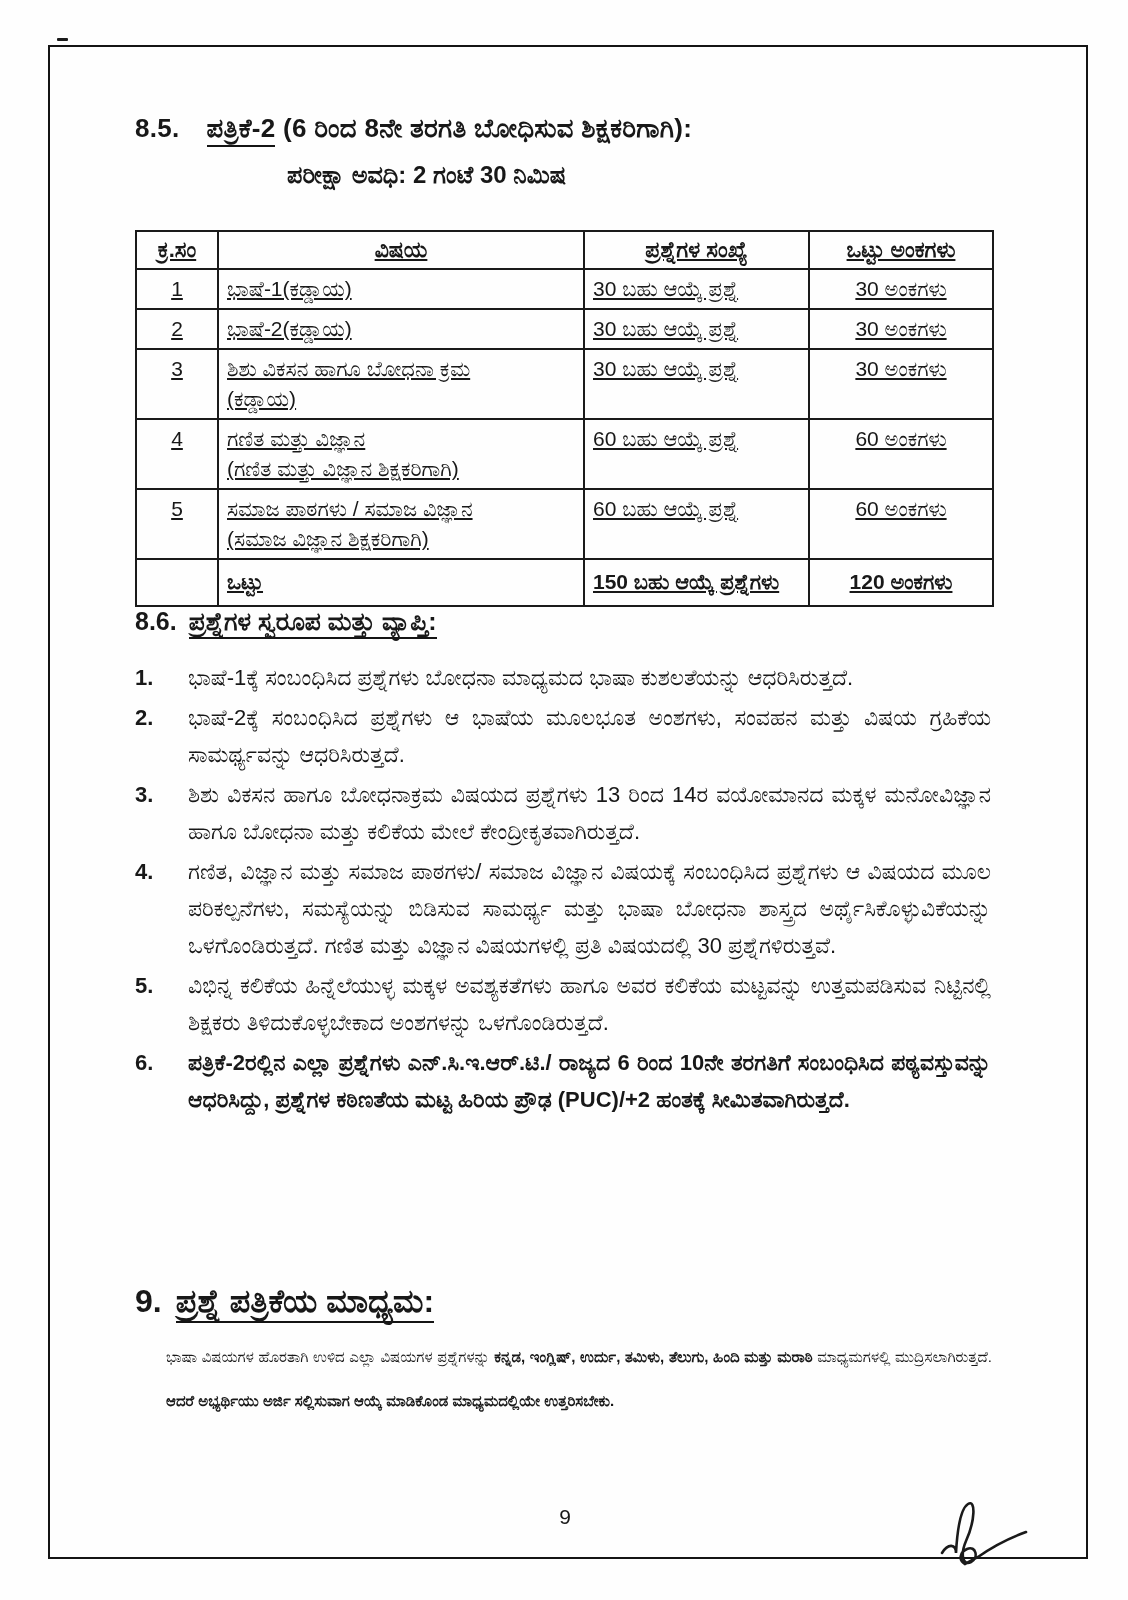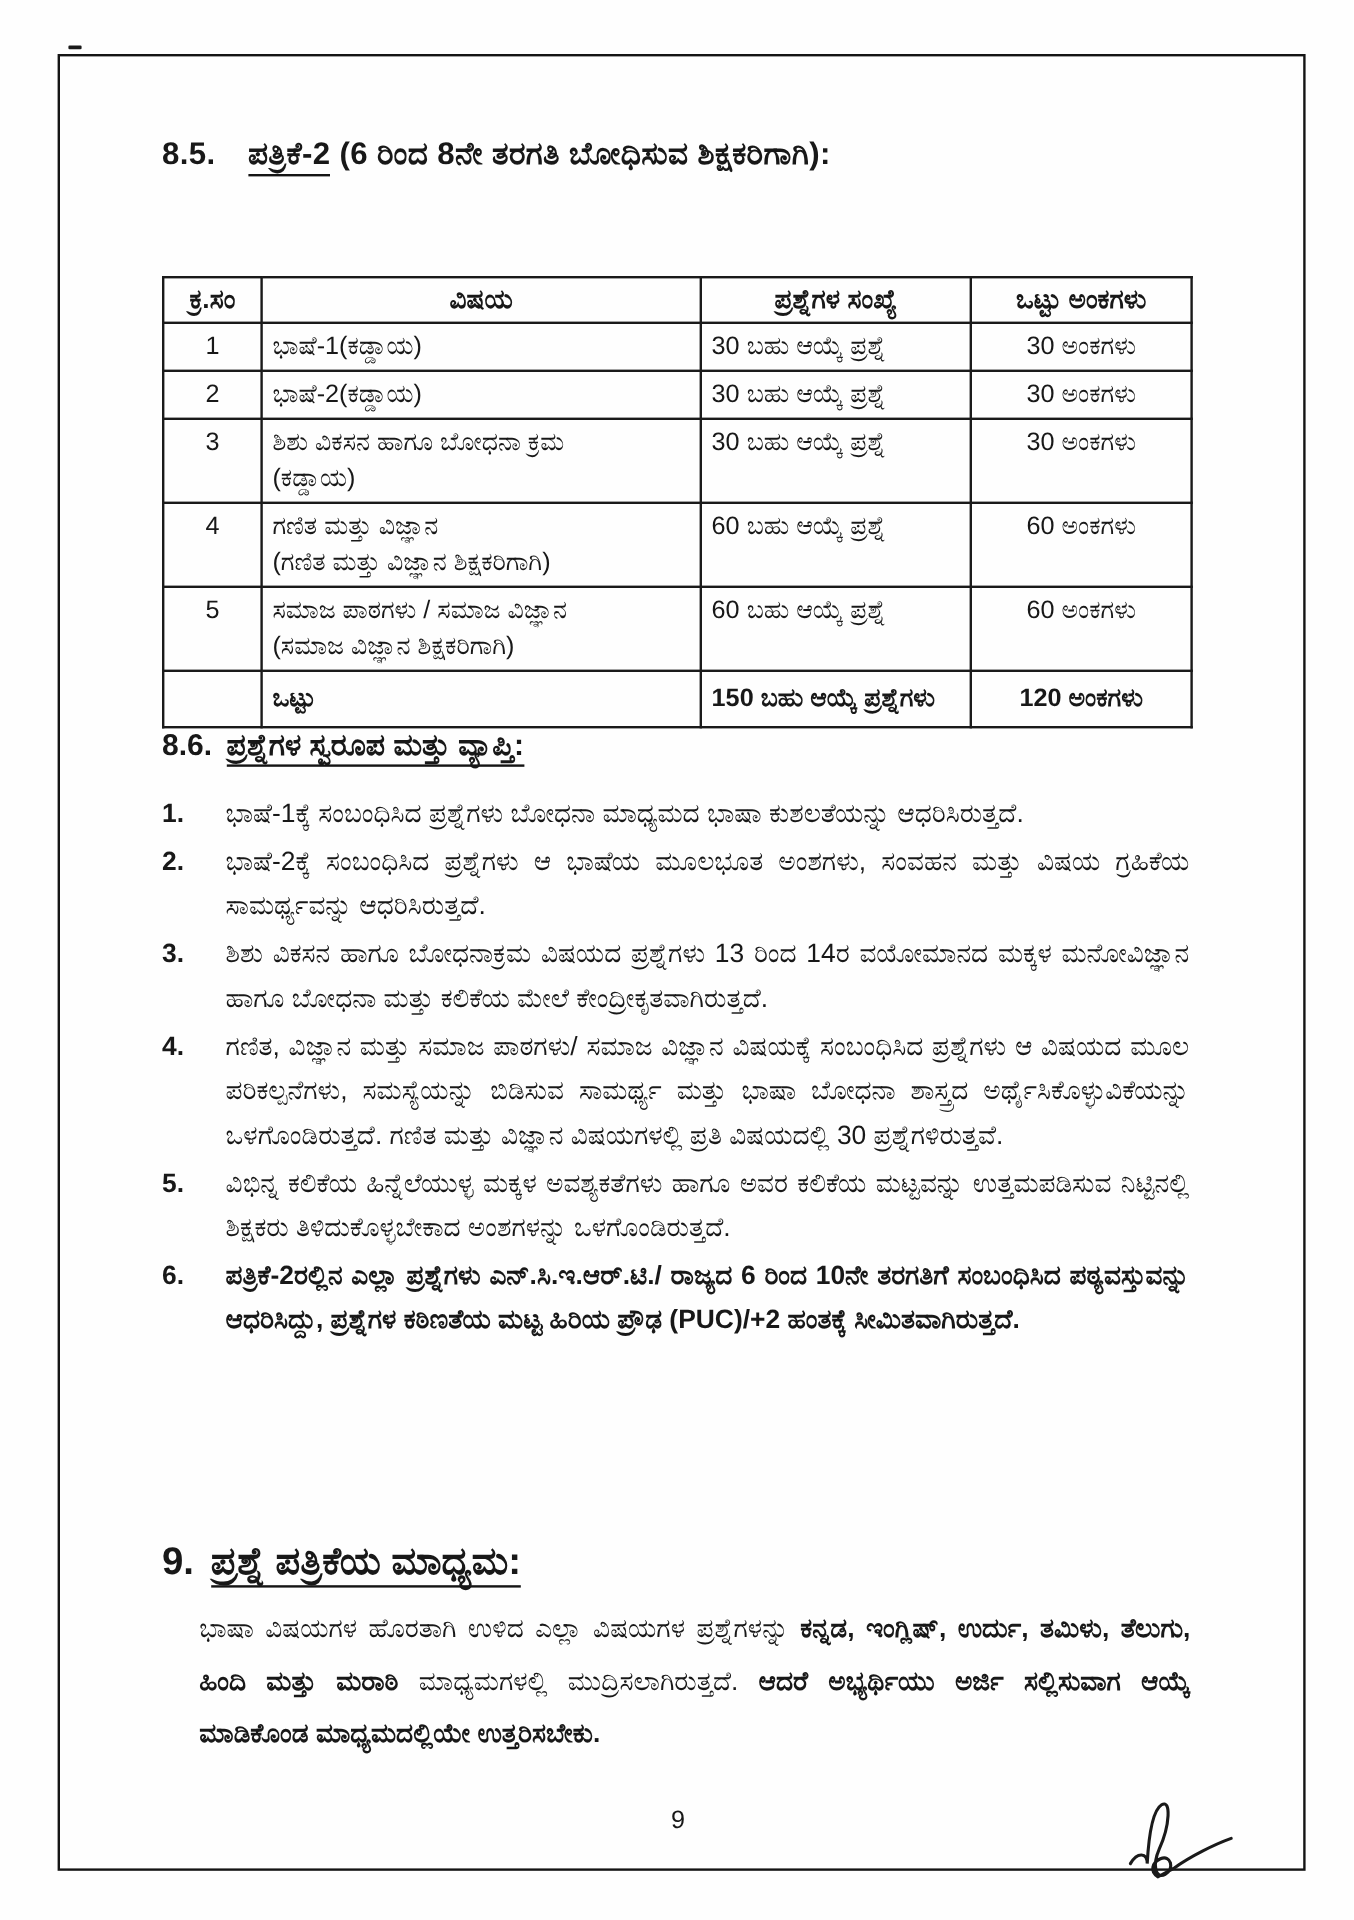--- a/index.html
+++ b/index.html
@@ -44,21 +44,21 @@
     position: absolute; left: 85px; top: 183px;
     width: 857px; border-collapse: collapse; table-layout: fixed;
     font-size: 21px;
   }
   table.exam col.c0 { width: 82px; }
   table.exam col.c1 { width: 366px; }
   table.exam col.c2 { width: 225px; }
   table.exam col.c3 { width: 184px; }
   table.exam th, table.exam td {
     border: 2px solid #1a1a1a; vertical-align: top;
-    padding: 4px 8px; line-height: 30px;
+    padding: 4px 8px; line-height: 30px; text-decoration: underline;
   }
   table.exam th { font-weight: bold; text-align: center; padding: 3px 4px; font-size: 22px; }
   td.sl { text-align: center; }
   td.marks { text-align: center; margin-left: 18px; }
   td.subject .sub2 { display: block; }
   tr.total td { font-weight: bold; padding-top: 7px; padding-bottom: 8px; }
 
   
   .h86 {
     position: absolute; left: 85px; top: 560px;
@@ -76,21 +76,21 @@
   .li.bold-item { font-weight: bold; }
 
   
   .h9 {
     position: absolute; left: 85px; top: 1236px;
     font-size: 32px; font-weight: bold; white-space: nowrap;
   }
   .h9 .num { margin-right: 14px; }
   .para9 {
     position: absolute; left: 116px; top: 1288px; width: 826px;
-    font-size: 22px; line-height: 44px; text-align: justify;
+    font-size: 15px; line-height: 44px; text-align: justify;
   }
 
   
   .pageno {
     position: absolute; left: 495px; top: 1458px;
     font-size: 21px; width: 40px; text-align: center;
   }
   .signature {
     position: absolute; left: 872px; top: 1440px;
     width: 120px; height: 92px; overflow: visible;
@@ -104,20 +104,21 @@
   <div class="speck dash" style="left:57px; top:38px; width:11px; height:3px;"></div>
   <div class="speck" style="left:58px; top:90px; width:4px; height:4px;"></div>
   <div class="speck" style="left:60px; top:101px; width:5px; height:5px;"></div>
   <div class="speck" style="left:920px; top:1474px; width:4px; height:4px;"></div>
 
   <div class="frame">
 
     <div class="h85">
       <span class="num">8.5.</span><span class="u">ಪತ್ರಿಕೆ-2</span><span> (6 ರಿಂದ 8ನೇ ತರಗತಿ ಬೋಧಿಸುವ ಶಿಕ್ಷಕರಿಗಾಗಿ):</span>
     </div>
+    <div class="duration">ಪರೀಕ್ಷಾ ಅವಧಿ: 2 ಗಂಟೆ 30 ನಿಮಿಷ</div>
 
     <table class="exam">
       <colgroup>
           <col class="c0">
           <col class="c1">
           <col class="c2">
           <col class="c3">
         </colgroup>
       <thead>
         <tr>

